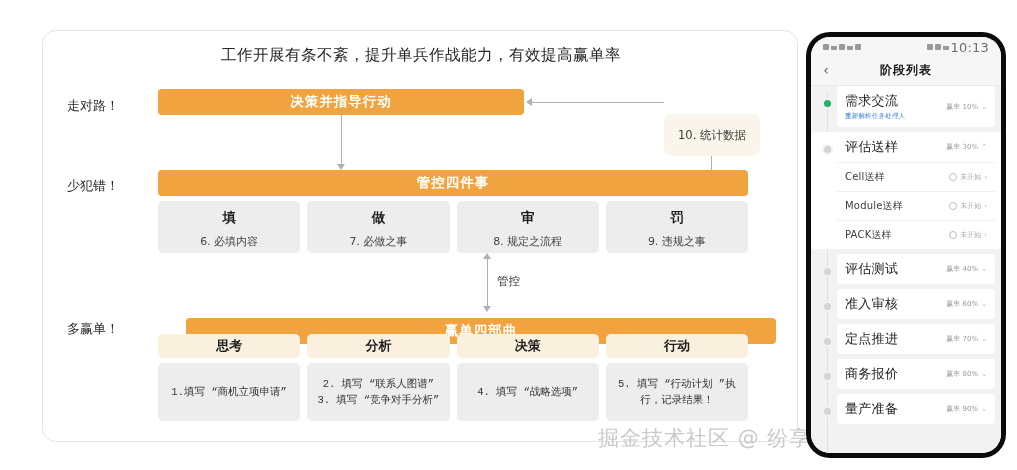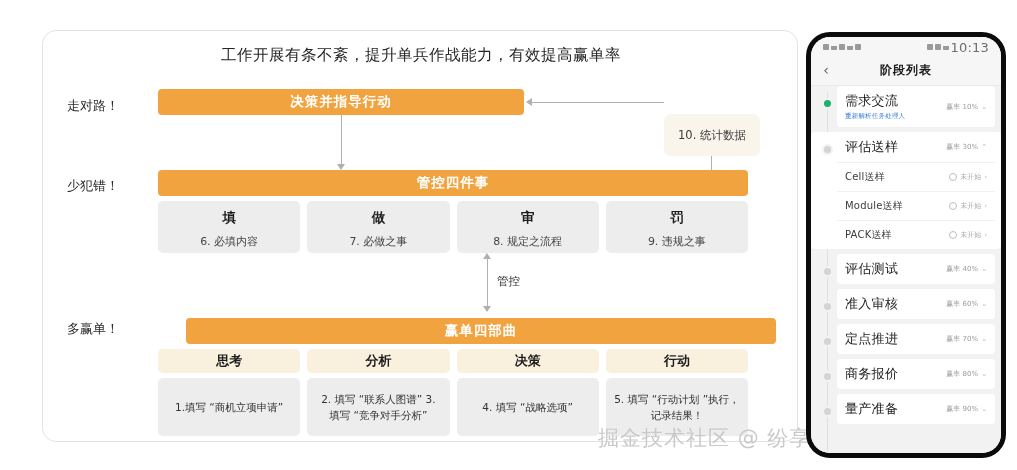--- a/index.html
+++ b/index.html
@@ -408,21 +408,21 @@
       </div>
     </div>
 
     <div class="vline" style="left:444px; top:226px; height:50px;"></div>
     <div class="arrow-up" style="left:440px; top:222px;"></div>
     <div class="arrow-down" style="left:440px; top:275px;"></div>
     <div class="conn-label" style="left:454px; top:243px;">管控</div>
 
     <div class="bar bar-3">赢单四部曲</div>
 
-    <div class="grid-4" style="top:318px;">
+    <div class="grid-4" style="top:303px;font-family:Liberation Mono, monospace;">
       <div class="cell">
         <div class="cap">思考</div>
         <div class="body">1.填写 “商机立项申请”</div>
       </div>
       <div class="cell">
         <div class="cap">分析</div>
         <div class="body">2. 填写 “联系人图谱”
 3. 填写 “竞争对手分析”</div>
       </div>
       <div class="cell">

